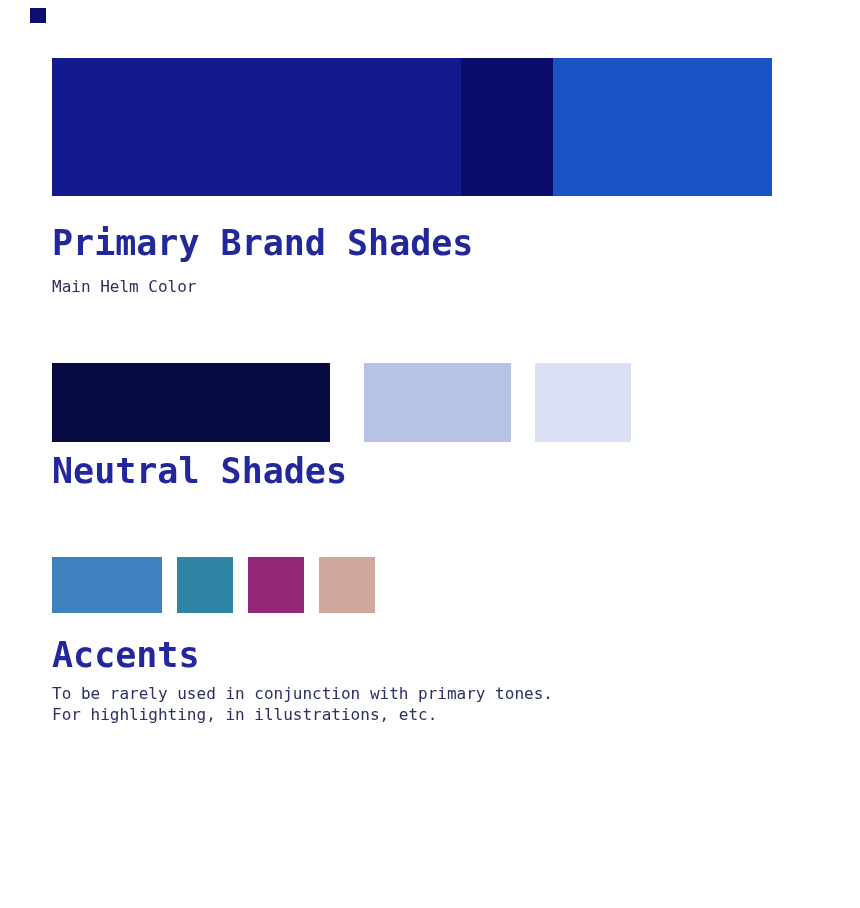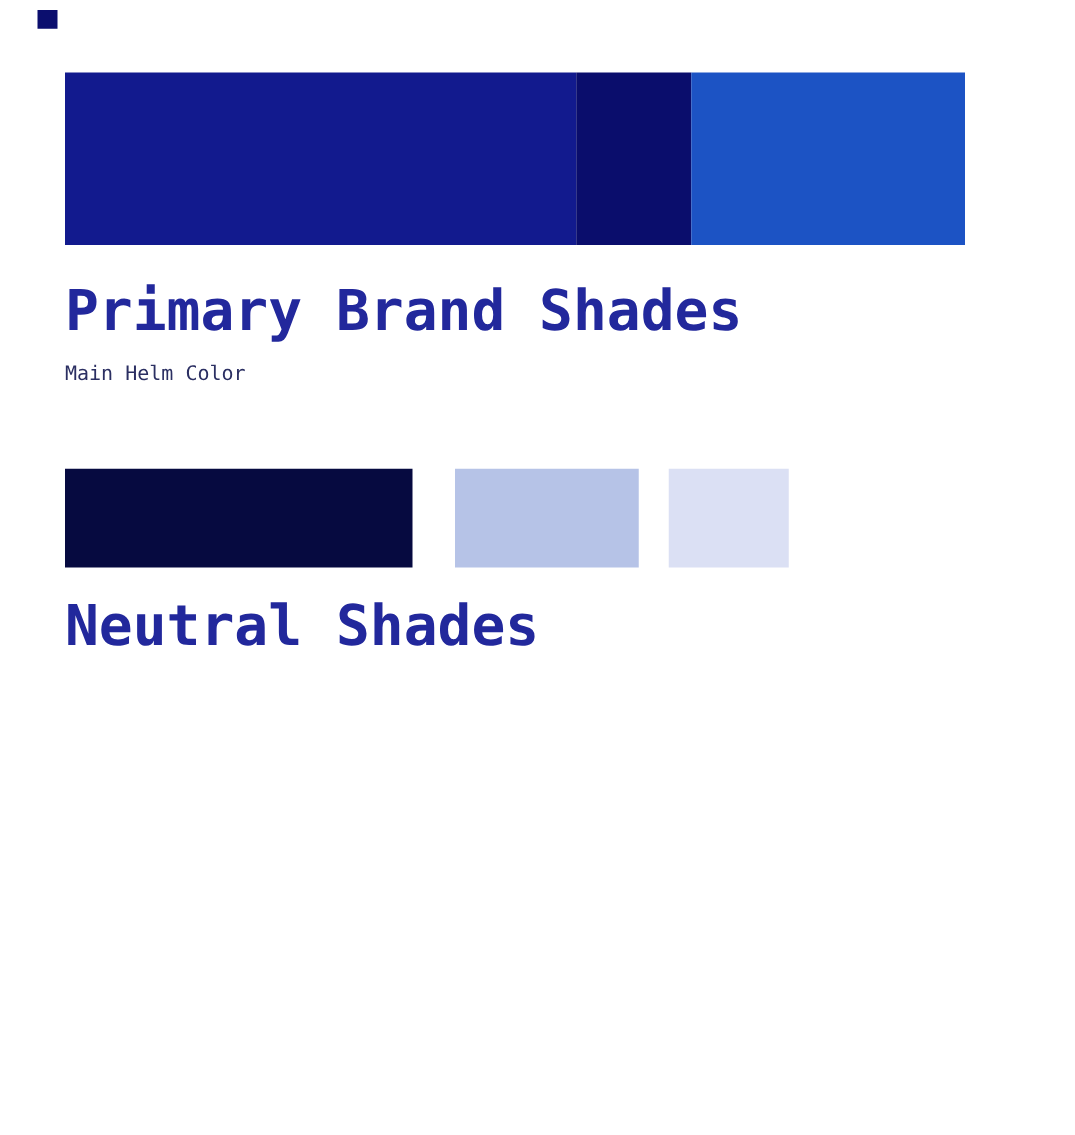--- a/index.html
+++ b/index.html
@@ -35,27 +35,27 @@
   .neutral-row .n-2 { width: 147px; height: 100%; margin-left: 34px; }
   .neutral-row .n-3 { width: 96px;  height: 100%; margin-left: 24px; }
 
   .accent-row { margin-top: 65px; height: 56px; }
   .accent-row .a-1 { width: 110px; height: 100%; }
   .accent-row .a-2, .accent-row .a-3, .accent-row .a-4 {
     width: 56px; height: 100%; margin-left: 15px;
   }
 
   .section-title {
-    font-size: 45px;
+    font-size: 35px;
     font-weight: 700;
     line-height: 1.2;
     color: var(--heading);
     margin-top: 26px;
   }
-  .section-title.mt-sm { margin-top: 20px; }
+  .section-title.mt-sm { margin-top: 8px; }
   .section-title.mt-md { margin-top: 21px; }
 
   .section-subtitle {
     font-size: 16px;
     font-weight: 400;
     line-height: 1.3;
     color: var(--body);
     margin-top: 13px;
   }
   .section-subtitle.mt-xs { margin-top: 8px; }
@@ -79,14 +79,27 @@
 
   <section>
     <div class="swatch-row neutral-row">
       <div class="n-1" style="background: rgb(6, 10, 64);"></div>
       <div class="n-2" style="background: rgb(182, 195, 231);"></div>
       <div class="n-3" style="background: rgb(219, 224, 244);"></div>
     </div>
     <div class="section-title mt-sm">Neutral Shades</div>
   </section>
 
+  <section>
+    <div class="swatch-row accent-row">
+      <div class="a-1" style="background: rgb(61, 130, 191);"></div>
+      <div class="a-2" style="background: rgb(47, 133, 166);"></div>
+      <div class="a-3" style="background: rgb(147, 38, 119);"></div>
+      <div class="a-4" style="background: rgb(207, 167, 155);"></div>
+    </div>
+    <div class="section-title mt-md">Accents</div>
+    <div class="section-subtitle mt-xs">
+      <div>To be rarely used in conjunction with primary tones.</div>
+      <div>For highlighting, in illustrations, etc.</div>
+    </div>
+  </section>
 
 </div>
 
 </body></html>

